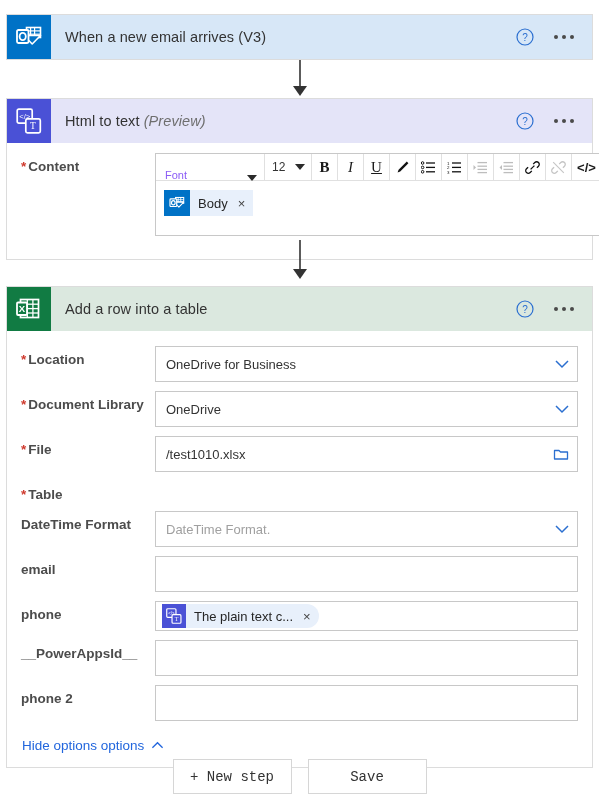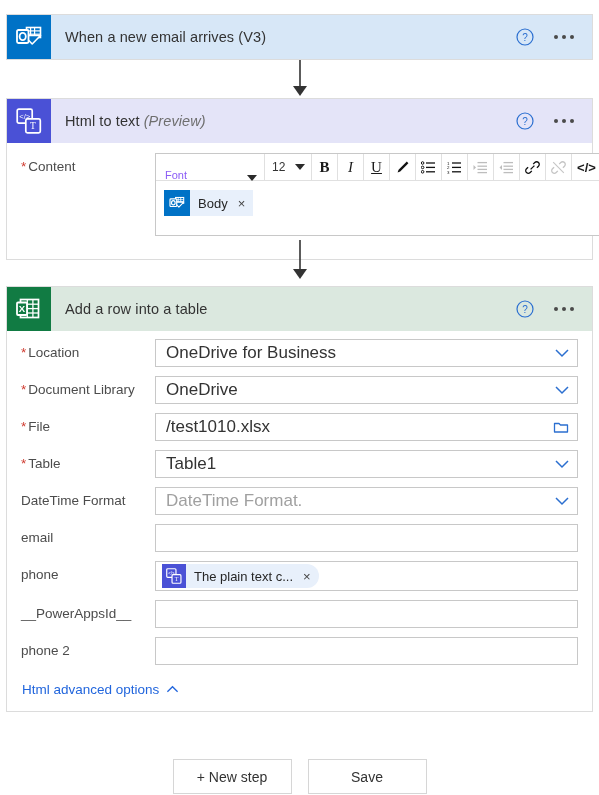--- a/index.html
+++ b/index.html
@@ -52,30 +52,30 @@
   .connector { position: absolute; left: 0; width: 599px; }
   .connector svg { display:block; margin: 0 auto; }
 
   
   .card-body { background: #fff; padding: 10px 14px 14px 14px; }
 
   .field-row { display: flex; align-items: flex-start; margin-bottom: 9px; }
   .field-label {
     width: 134px; flex: 0 0 134px;
     font-size: 13.5px; color: #4c4c4c;
-    padding-top: 6px; white-space: nowrap;
+    padding-top: 6px; white-space: nowrap; font-weight: bold;
   }
   .req { color: #cf3b2f; margin-right: 2px; font-size: 13.5px; }
 
   .field-control { flex: 1 1 auto; position: relative; }
 
   .textbox {
     border: 1px solid #c8c8c8; background:#fff;
-    height: 28px; display:flex; align-items:center;
-    padding: 0 30px 0 10px; font-size: 17px; color: #333;
+    height: 36px; display:flex; align-items:center;
+    padding: 0 30px 0 10px; font-size: 13px; color: #333;
     white-space: nowrap; overflow: hidden;
   }
   .textbox.empty { padding-right: 10px; }
   .textbox .ph { color: #a0a0a0; }
 
   .chev {
     position: absolute; right: 8px; top: 50%; transform: translateY(-50%);
     width: 16px; height: 16px; pointer-events: none;
   }
   .folder-ico { position: absolute; right: 9px; top: 50%; transform: translateY(-50%); width:16px;height:16px;}
@@ -131,21 +131,21 @@
     color: #2266dd; font-size: 13.5px; padding: 8px 0 0 1px;
   }
   .adv-link .caret-up { width:13px;height:13px; }
 
   
   .footer { position:absolute; left:0; width:599px; display:flex; justify-content:center; gap: 16px; }
   .btn {
     border:1px solid #d6d6d6; background:#fff;
     width: 119px; height: 35px;
     display:flex; align-items:center; justify-content:center;
-    font-size: 14px; color:#333;
+    font-size: 14px; color:#333;font-family:Liberation Mono, monospace;
   }
 
   
   .ico-svg { display:block; }
 </style>
 </head>
 <body>
 
 <div class="canvas">
 
@@ -366,21 +366,21 @@
           </svg>
         </span>
         <span class="ellipsis">
             <i></i>
             <i></i>
             <i></i>
           </span>
       </div>
     </div>
 
-    <div class="card-body" style="padding-top:8px;">
+    <div class="card-body" style="padding-top:15px;">
 
       <div class="field-row">
         <div class="field-label"><span class="req">*</span><span>Location</span></div>
         <div class="field-control">
           <div class="textbox">
               <span>OneDrive for Business</span>
             </div>
           <svg class="chev" viewBox="0 0 16 16" aria-hidden="true">
               <path d="M2 5 L8 11 L14 5" fill="none" stroke="#2b6fd0" stroke-width="1.5"></path>
             </svg>
@@ -406,28 +406,20 @@
               <span>/test1010.xlsx</span>
             </div>
           <svg class="folder-ico" viewBox="0 0 16 16" aria-hidden="true">
             <path d="M1.5 4.5 L1.5 13 L14.5 13 L14.5 6 L7.5 6 L6 4.5 Z" fill="none" stroke="#2b6fd0" stroke-width="1.3" stroke-linejoin="round"></path>
           </svg>
         </div>
       </div>
 
       <div class="field-row">
         <div class="field-label"><span class="req">*</span><span>Table</span></div>
-        <div class="field-control">
-          <div class="textbox">
-              <span>Table1</span>
-            </div>
-          <svg class="chev" viewBox="0 0 16 16" aria-hidden="true">
-              <path d="M2 5 L8 11 L14 5" fill="none" stroke="#2b6fd0" stroke-width="1.5"></path>
-            </svg>
-        </div>
       </div>
 
       <div class="field-row">
         <div class="field-label"><span>DateTime Format</span></div>
         <div class="field-control">
           <div class="textbox">
               <span class="ph">DateTime Format.</span>
             </div>
           <svg class="chev" viewBox="0 0 16 16" aria-hidden="true">
               <path d="M2 5 L8 11 L14 5" fill="none" stroke="#2b6fd0" stroke-width="1.5"></path>
@@ -476,21 +468,21 @@
       <div class="field-row">
         <div class="field-label"><span>phone 2</span></div>
         <div class="field-control">
           <div class="textbox empty">
               <span></span>
             </div>
         </div>
       </div>
 
       <div class="adv-link">
-        <span>Html advanced options</span>
+        <span>Hide options options</span>
         <svg class="caret-up" viewBox="0 0 14 14" aria-hidden="true">
             <path d="M1.5 9.5 L7 4 L12.5 9.5" fill="none" stroke="#2266dd" stroke-width="1.4"></path>
           </svg>
       </div>
 
     </div>
   </div>
 
   <div class="footer" style="top:751px;">
     <button class="btn">+ New step</button>

